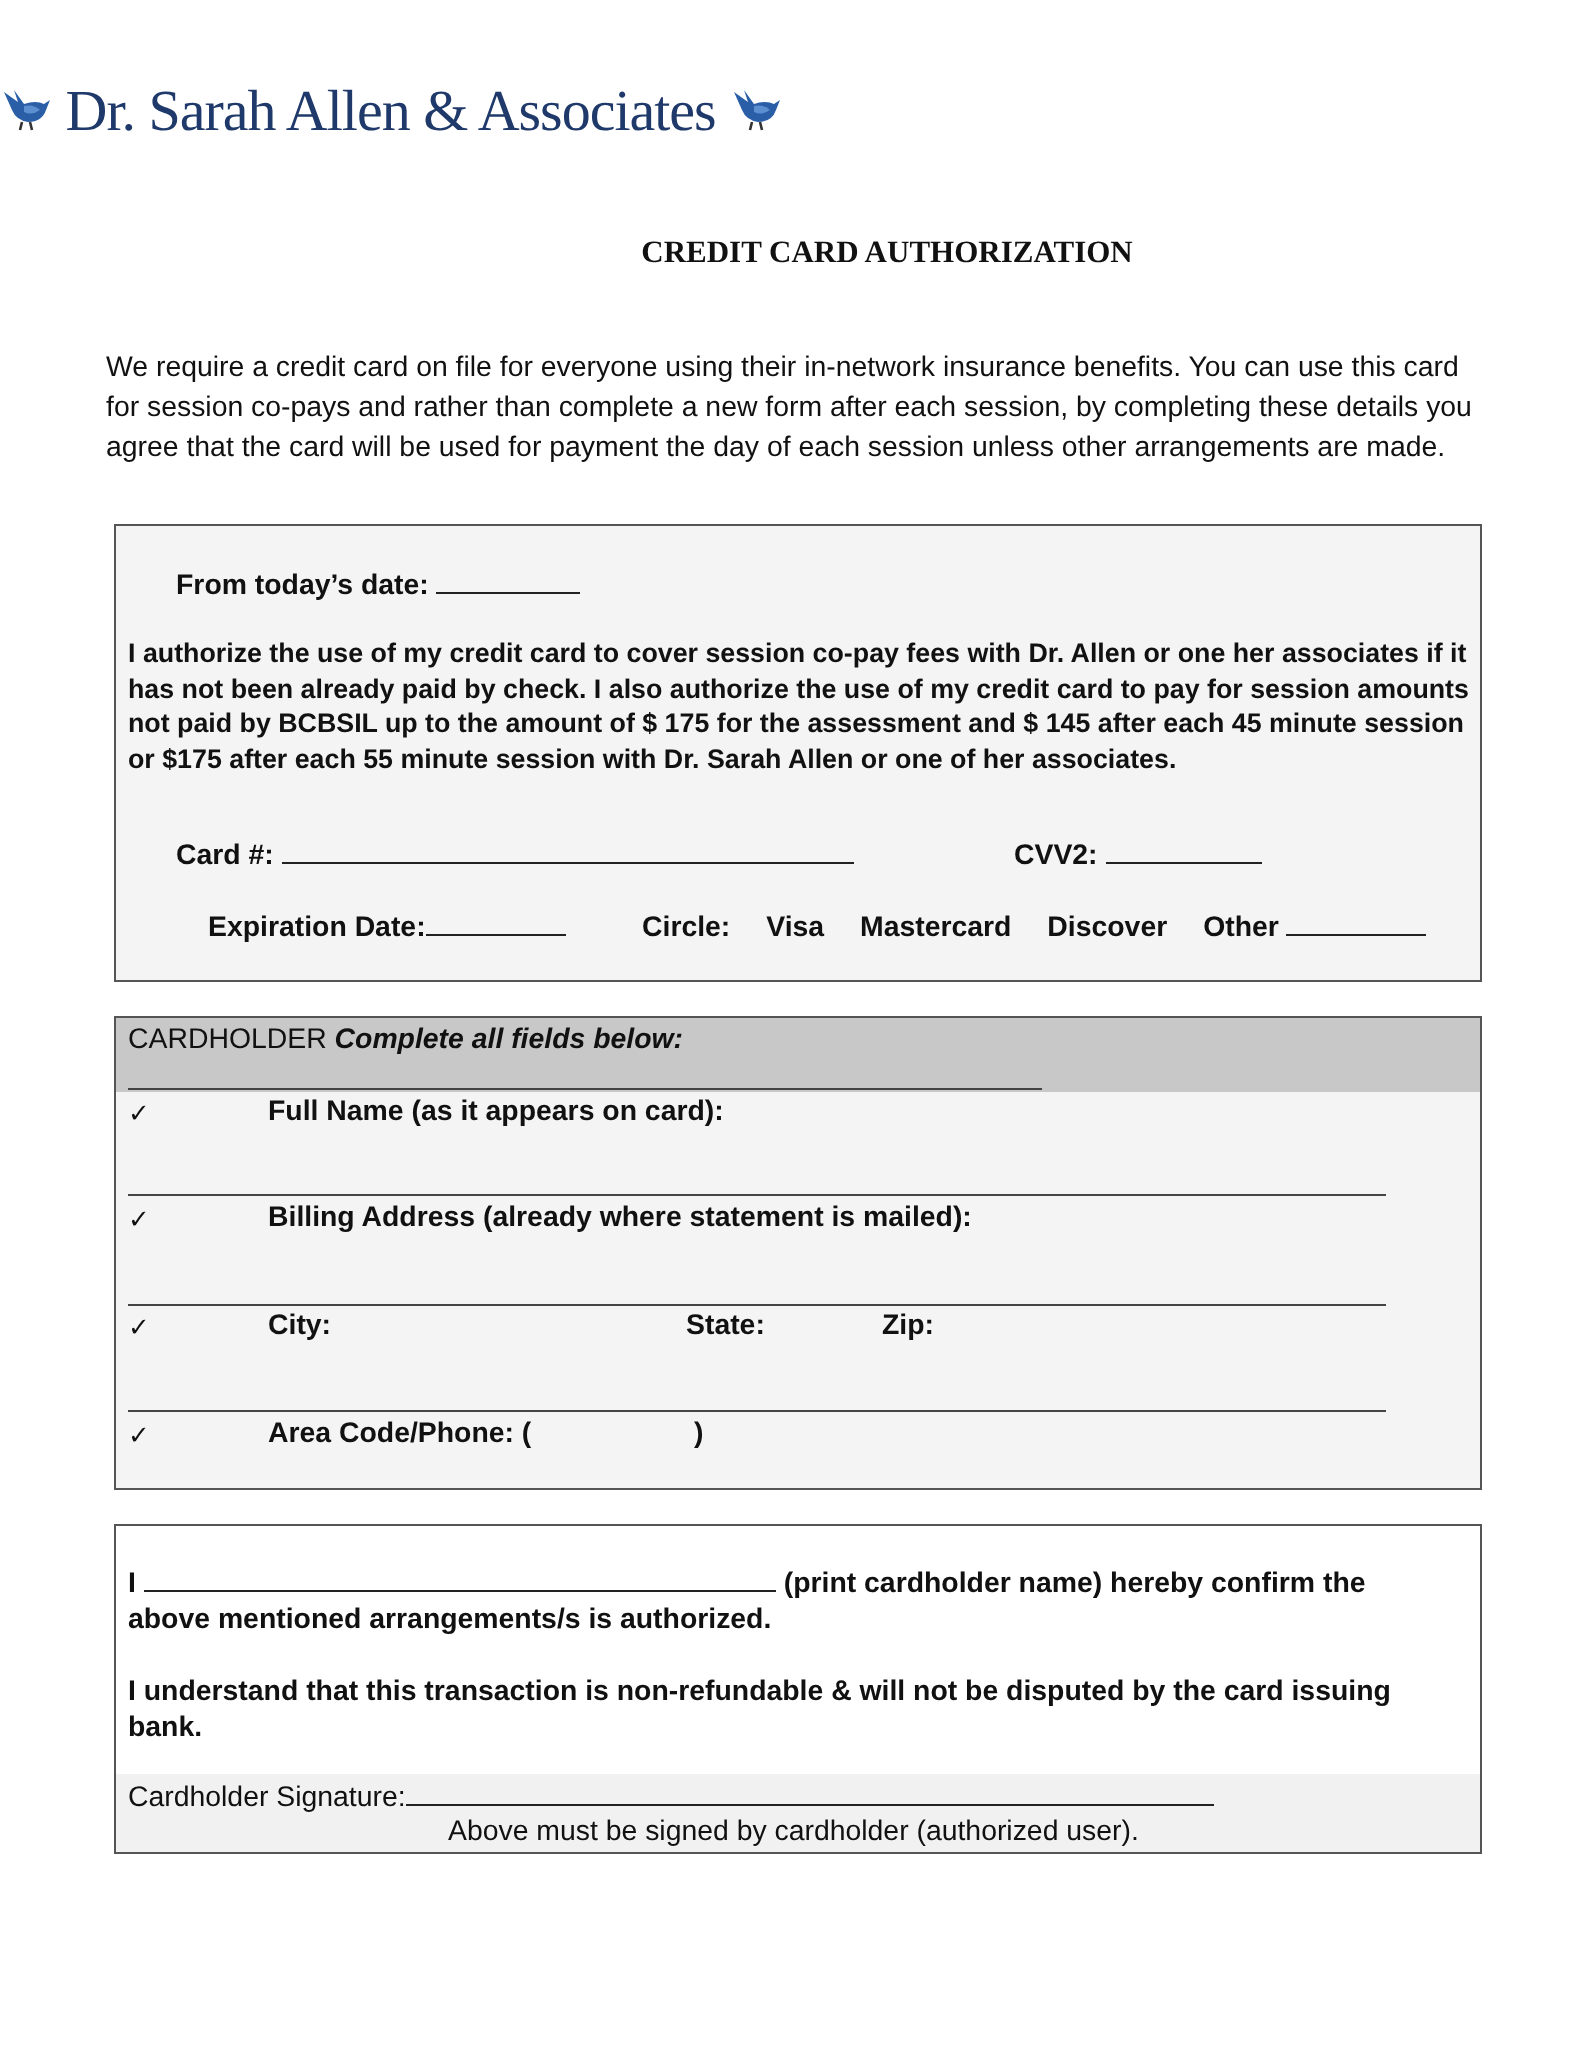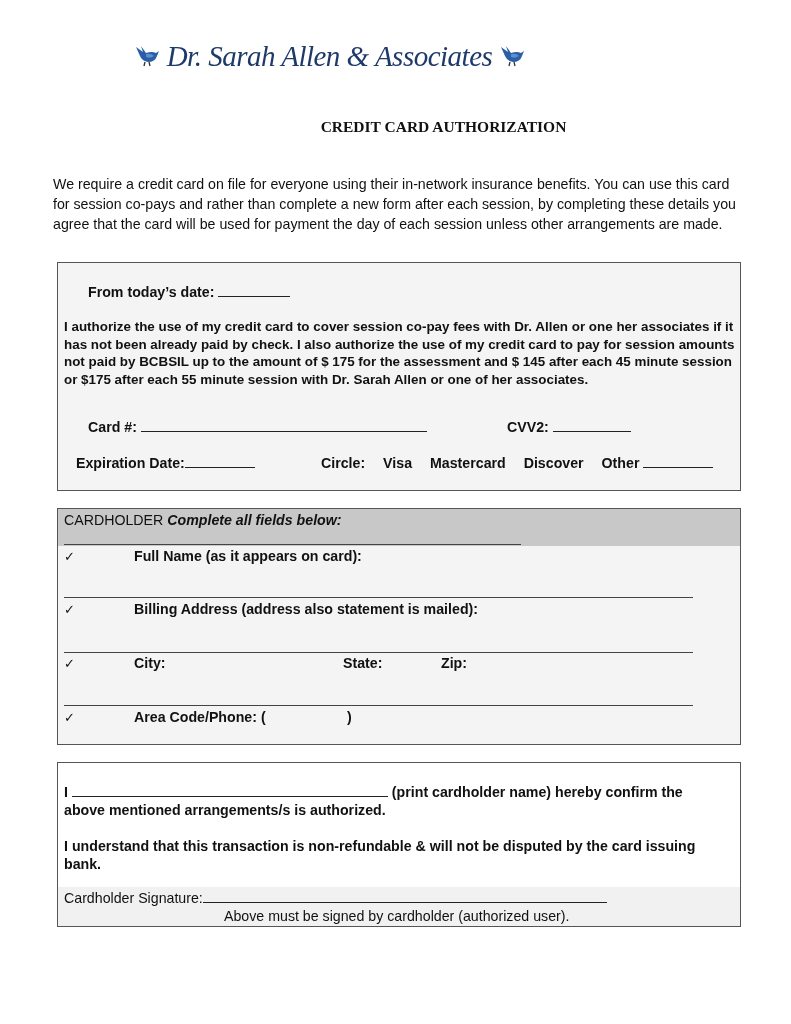--- a/index.html
+++ b/index.html
@@ -1,33 +1,33 @@
 <!DOCTYPE html>
 <html><head>
 <meta charset="utf-8">
 <style>
   html, body { margin: 0; padding: 0; background: #ffffff; }
   body { width: 791px; height: 1024px; position: relative; overflow: hidden;
          font-family: "Liberation Sans", sans-serif; color: #111; }
   .abs { position: absolute; }
-  .brand { left: 0; width: 659px; top: 40px; text-align: center;
-           font-family: "Liberation Serif", serif; font-size: 29px; color: #1f3a6a; letter-spacing: -0.5px; font-style: italic; }
+  .brand { left: 0; width: 659px; top: 40px; text-align: left;
+           font-family: "Liberation Serif", serif; font-size: 29px; color: #1f3a6a; letter-spacing: -0.5px; }
   .brand .bird { display: inline-block; width: 26px; height: 26px; vertical-align: -3px; }
   .title { left: 0; width: 791px; top: 118px; text-align: center;
            font-family: "Liberation Serif", serif; font-weight: bold; font-size: 15.5px; padding-left: 48px; }
   .intro { left: 53px; top: 174px; width: 690px; font-size: 14.2px; line-height: 20px; }
   .box { border: 1px solid #555; background: #f4f4f4; box-sizing: border-box; }
   .box1 { left: 57px; top: 262px; width: 684px; height: 229px; }
   .b1 { font-weight: bold; font-size: 14.2px; margin-left: 24px; }
   .date { left: 64px; top: 284px; }
   .auth { left: 64px; top: 318px; width: 672px; font-weight: bold; font-size: 13.4px; line-height: 17.5px; }
   .ul { display: inline-block; border-bottom: 1px solid #222; height: 12px; vertical-align: baseline; }
   .card { left: 64px; top: 419px; }
   .cvv { left: 483px; top: 419px; }
-  .exp { left: 52px; top: 455px; }
+  .exp { left: 80px; top: 455px; }
   .circle { left: 297px; top: 455px; word-spacing: 0; }
   .circle span { margin-right: 14px; }
   .box2 { left: 57px; top: 508px; width: 684px; height: 237px; }
   .band { left: 58px; top: 509px; width: 682px; height: 37px; background: #c8c8c8; }
   .cardholder-head { left: 64px; top: 512px; font-size: 14.2px; }
   .cardholder-head i { font-weight: bold; margin-top: 48px; }
   .hline { height: 1px; background: #444; }
   .check { font-size: 13px; }
   .lbl { font-weight: bold; font-size: 14.2px; }
   .box3 { left: 57px; top: 762px; width: 684px; height: 165px; background: #ffffff; }
@@ -87,21 +87,21 @@
 <div class="abs cardholder-head">
   <span>CARDHOLDER</span>
   <i>Complete all fields below:</i>
 </div>
 <div class="abs hline" style="left:64px;top:544px;width:457px"></div>
 <div class="abs check" style="left:64px;top:549px">✓</div>
 <div class="abs lbl" style="left:134px;top:548px">Full  Name (as it appears on card):</div>
 
 <div class="abs hline" style="left:64px;top:597px;width:629px"></div>
 <div class="abs check" style="left:64px;top:602px">✓</div>
-<div class="abs lbl" style="left:134px;top:601px">Billing Address (address also statement is mailed):</div>
+<div class="abs lbl" style="left:134px;top:601px">Billing Address (already where statement is mailed):</div>
 
 <div class="abs hline" style="left:64px;top:652px;width:629px"></div>
 <div class="abs check" style="left:64px;top:656px">✓</div>
 <div class="abs lbl" style="left:134px;top:655px">City:</div>
 <div class="abs lbl" style="left:343px;top:655px">State:</div>
 <div class="abs lbl" style="left:441px;top:655px">Zip:</div>
 
 <div class="abs hline" style="left:64px;top:705px;width:629px"></div>
 <div class="abs check" style="left:64px;top:710px">✓</div>
 <div class="abs lbl" style="left:134px;top:709px">Area Code/Phone: (</div>

